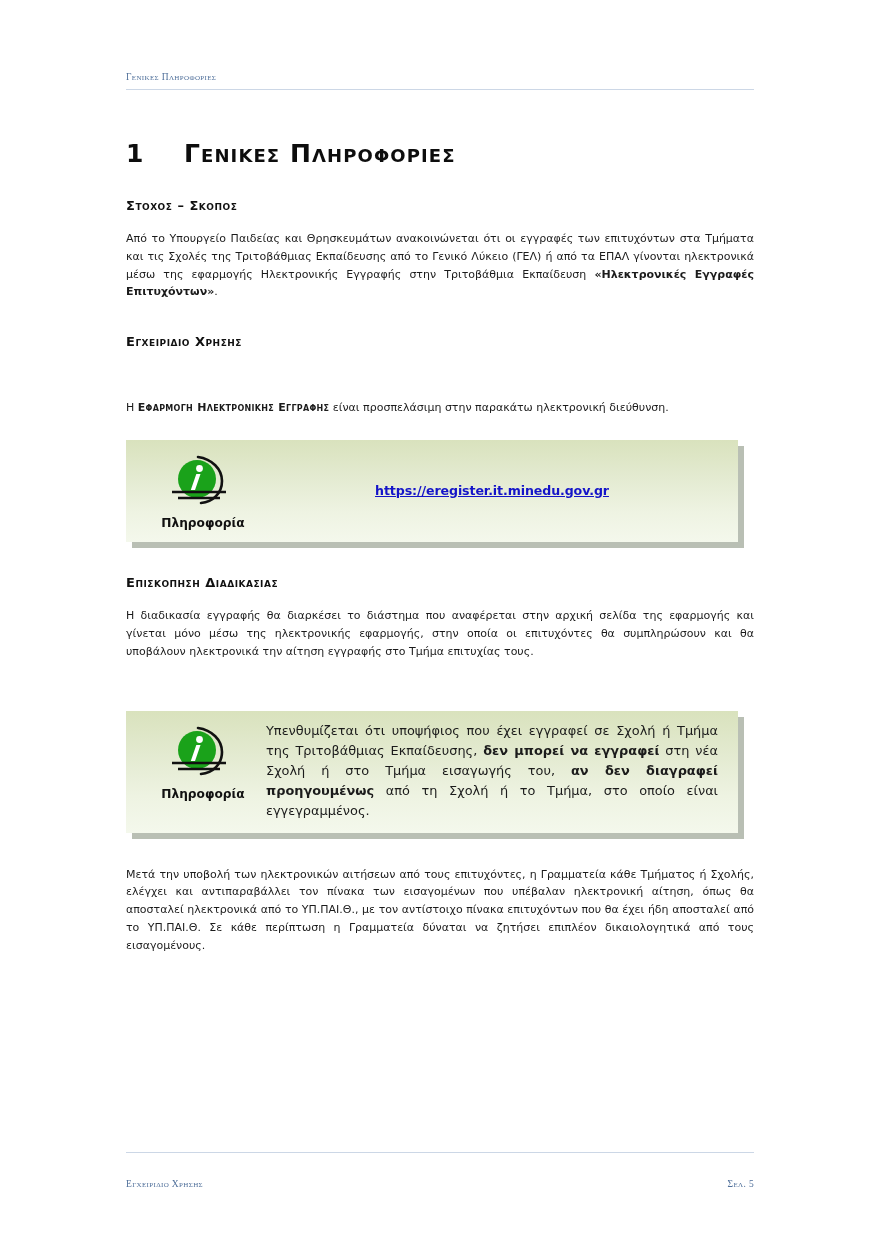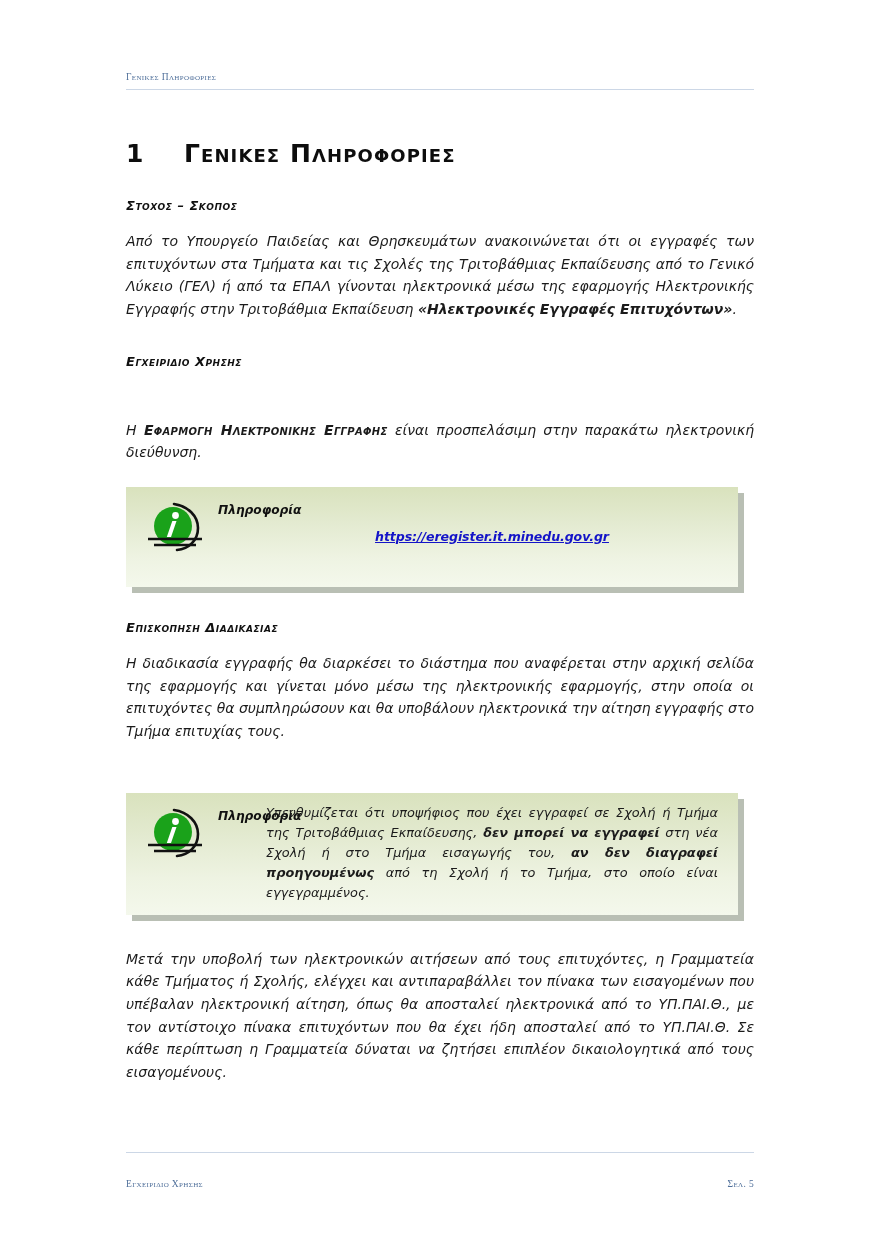--- a/index.html
+++ b/index.html
@@ -69,39 +69,38 @@
     font-family: "DejaVu Sans", sans-serif;
     white-space: nowrap;
   }
 
   
   .content {
     position: absolute;
     left: 126px;
     top: 198px;
     width: 628px;
-    font-style: italic;
   }
 
   h2.sub {
     font-size: 13px;
     font-weight: bold;
     font-variant: small-caps;
     letter-spacing: 0.5px;
     color: #111;
     margin: 0 0 17px 0;
     font-family: "DejaVu Sans", sans-serif;
   }
   .sec-gap   { height: 27px; }
   .sec-gap-s { height: 23px; }
   .sec-gap-l { height: 33px; }
 
   p.body {
     margin: 0;
-    font-size: 14px;
+    font-size: 11px;
     line-height: 1.62;
     text-align: justify;
     color: #1b1b1b;
     font-family: "DejaVu Sans", sans-serif;
   }
   p.body b { font-weight: bold; }
 
   .scaps-bold {
     font-weight: bold;
     font-variant: small-caps;
@@ -120,22 +119,22 @@
     align-items: stretch;
     padding: 10px 14px 12px 14px;
   }
   .info-box.tall  { min-height: 98px; }
   .info-box.short { min-height: 100px; }
 
   .info-icon-col {
     width: 126px;
     flex: 0 0 126px;
     display: flex;
-    flex-direction: row;
-    align-items: flex-start;
+    flex-direction: column;
+    align-items: center;
     justify-content: flex-start;
     padding-top: 4px;
   }
   .info-glyph {
     width: 78px;
     height: 60px;
     position: relative;
   }
   .info-caption {
     margin-top: 2px;

